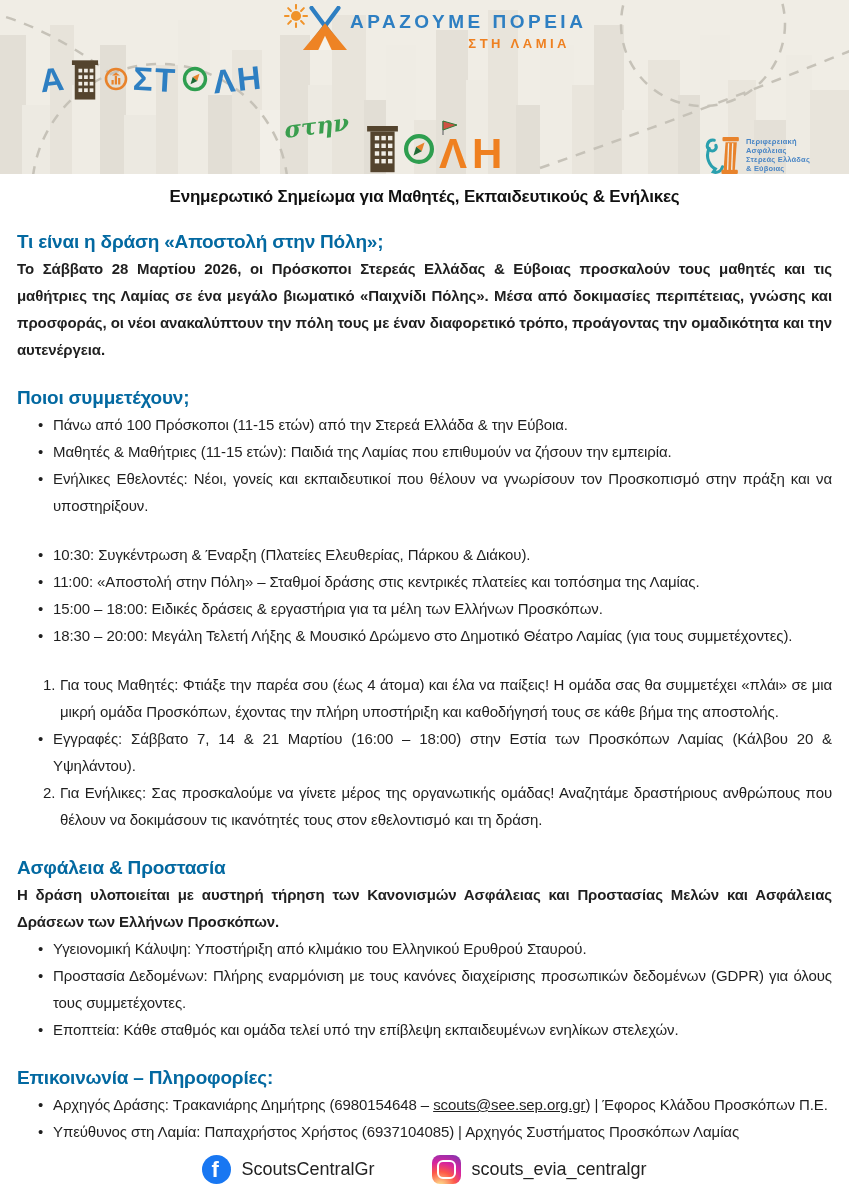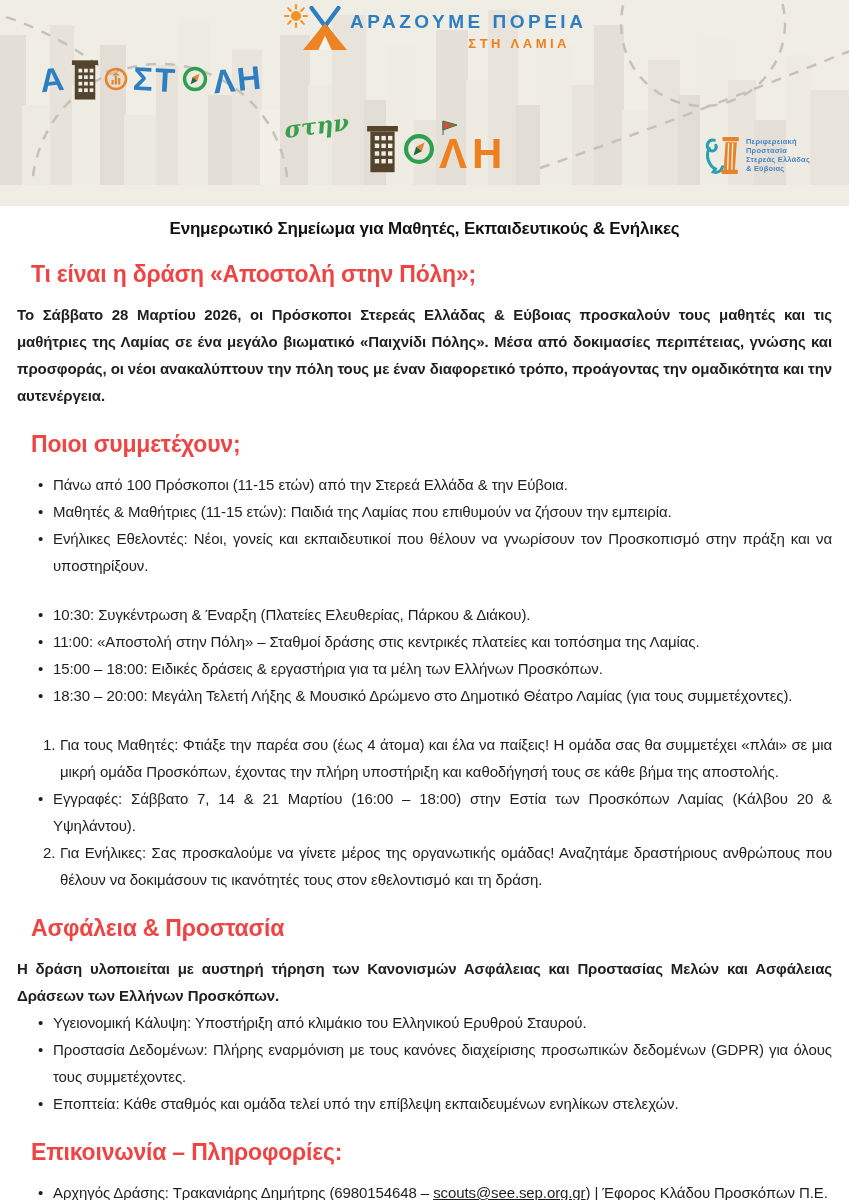--- a/index.html
+++ b/index.html
@@ -4,21 +4,21 @@
 <style>
   * { box-sizing: border-box; }
   html,body { margin:0; padding:0; }
   body {
     width:849px; height:1200px; overflow:hidden;
     background:#ffffff; color:#1f1f1f;
     font-family:"Liberation Sans", sans-serif;
   }
 
   
-  .banner { position:relative; width:849px; height:206px; background:#f0ede5; overflow:hidden; }
+  .banner { position:relative; width:849px; height:174px; background:#f0ede5; overflow:hidden; }
   .banner svg.layer { position:absolute; left:0; top:0; }
 
   .camp-logo { position:absolute; left:284px; top:2px; width:286px; height:52px; z-index:3; }
   .sun { position:absolute; left:0; top:2px; width:24px; height:24px; }
   .tent { position:absolute; left:12px; top:4px; width:58px; height:46px; }
   .camp-text { position:absolute; left:66px; top:9px; width:220px; }
   .camp-main { font-size:19px; font-weight:bold; color:#2e7fc2; letter-spacing:3.5px; white-space:nowrap; }
   .camp-sub  { font-size:13px; font-weight:bold; color:#ef8020; letter-spacing:3.5px; text-align:right; margin-top:3px; }
 
   .mission { position:absolute; left:40px; top:58px; display:flex; align-items:center; gap:5px; z-index:3; }
@@ -45,21 +45,21 @@
 
   .region-logo { position:absolute; left:703px; top:133px; display:flex; align-items:center; gap:2px; z-index:3; }
   .region-mark { width:41px; height:43px; }
   .region-text { font-size:7.5px; line-height:9px; font-weight:bold; color:#4a86c5; letter-spacing:0.2px; }
 
   
   .content { padding:0 17px; }
   .doc-title { margin:13px 0 0 0; text-align:center; font-size:17px; font-weight:bold; color:#111; letter-spacing:-0.2px; }
 
   .section { margin-top:22px; }
-  .section-heading { margin:14px; font-size:23px; font-weight:bold; color:#ef4444; line-height:26px; letter-spacing:-0.2px; }
+  .section-heading { margin:0; font-size:19px; font-weight:bold; color:#0369a1; line-height:26px; letter-spacing:-0.2px; }
   .para { margin:0; font-size:15px; line-height:27px; text-align:justify; letter-spacing:-0.1px;font-weight:bold; }
 
   .list { margin:0; }
   .item { display:flex; font-size:15px; line-height:27px; }
   .item .marker { flex:0 0 15px; margin-left:21px; text-align:left; }
   .item .text { flex:1; text-align:justify; letter-spacing:-0.1px; }
   .item.numbered .marker { margin-left:26px; flex-basis:17px; }
   .link { text-decoration:underline; color:#1f1f1f; cursor:pointer; }
 
   
@@ -232,21 +232,21 @@
       <g fill="#e8832c">
         <rect x="19" y="4" width="16" height="4" rx="1"></rect>
         <path d="M22 9 L33 9 L31 37 L20 37 Z"></path>
         <rect x="18" y="36" width="16" height="4" rx="1"></rect>
       </g>
       <line x1="25" y1="10" x2="24" y2="36" stroke="#f0ede5" stroke-width="1.3"></line>
       <line x1="29" y1="10" x2="28" y2="36" stroke="#f0ede5" stroke-width="1.3"></line>
     </svg>
     <div class="region-text">
       <div>Περιφερειακή</div>
-      <div>Προστασία</div>
+      <div>Ασφάλειας</div>
       <div>Στερεάς Ελλάδας</div>
       <div>&amp; Εύβοιας</div>
     </div>
   </div>
 </div>
 
 <div class="content">
 
   <h1 class="doc-title">Ενημερωτικό Σημείωμα για Μαθητές, Εκπαιδευτικούς &amp; Ενήλικες</h1>
 

